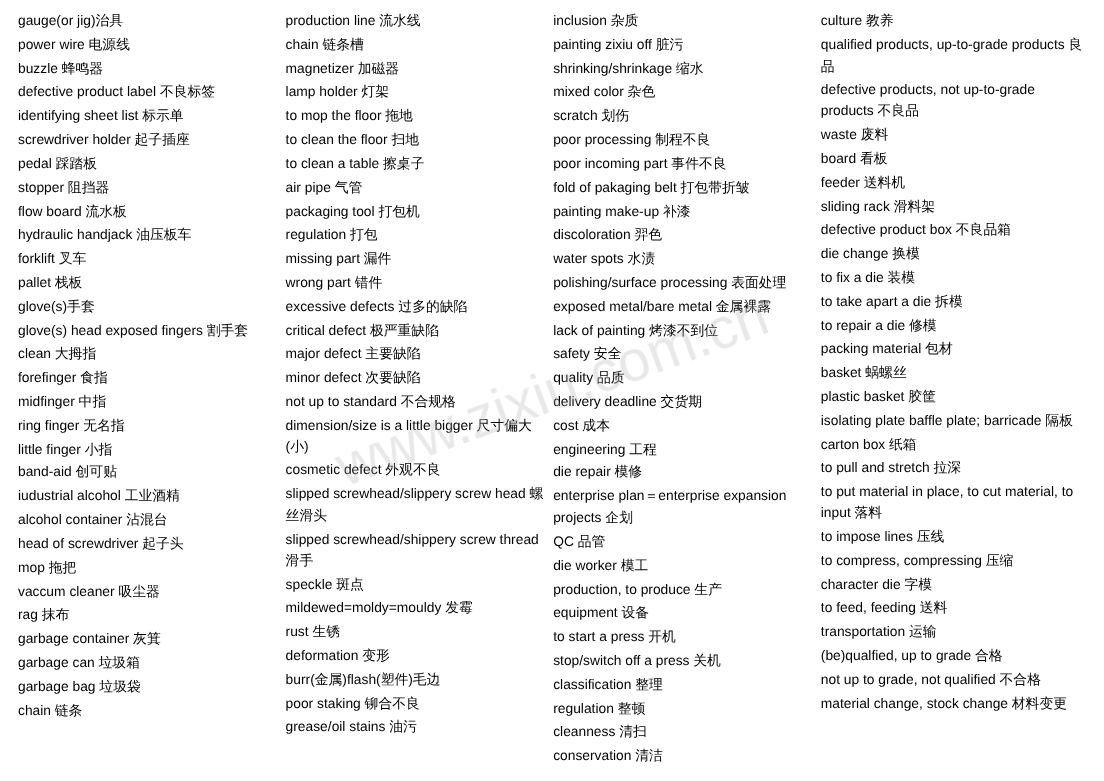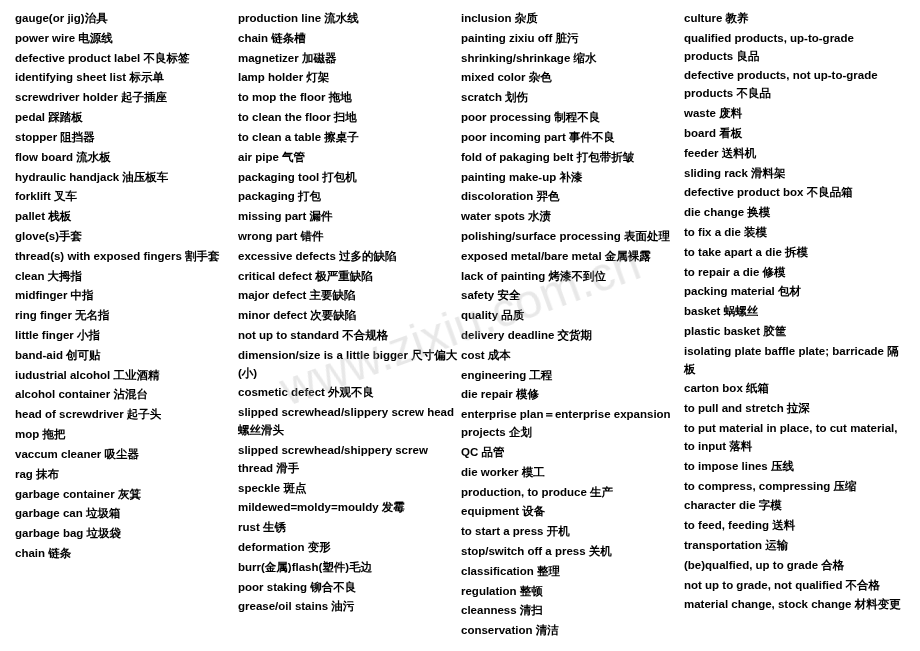--- a/index.html
+++ b/index.html
@@ -9,21 +9,20 @@
       font-size: 12px;
       color: #000;
       width: 920px;
       min-height: 651px;
       padding: 10px 15px;
     }
     .columns-container {
       display: grid;
       grid-template-columns: 1fr 1fr 1fr 1fr;
       gap: 0 2px;
-      font-weight: bold;
     }
     .column {
       display: flex;
       flex-direction: column;
       gap: 2px;
     }
     .term {
       line-height: 1.55;
       font-size: 11.5px;
     }
@@ -42,32 +41,34 @@
   </style>
 </head>
 <body>
 
 <div class="watermark">www.zixiu.com.cn</div>
 
 <div class="columns-container">
 <div class="column">
       <div class="term">gauge(or jig)治具</div>
       <div class="term">power wire 电源线</div>
+      <div class="term">buzzle 蜂鸣器</div>
       <div class="term">defective product label 不良标签</div>
       <div class="term">identifying sheet list 标示单</div>
       <div class="term">screwdriver holder 起子插座</div>
       <div class="term">pedal 踩踏板</div>
       <div class="term">stopper 阻挡器</div>
       <div class="term">flow board 流水板</div>
       <div class="term">hydraulic handjack 油压板车</div>
       <div class="term">forklift 叉车</div>
       <div class="term">pallet 栈板</div>
       <div class="term">glove(s)手套</div>
-      <div class="term">thread(s) with exposed fingers 割手套</div>
+      <div class="term">glove(s) head exposed fingers 割手套</div>
       <div class="term">clean 大拇指</div>
+      <div class="term">forefinger 食指</div>
       <div class="term">midfinger 中指</div>
       <div class="term">ring finger 无名指</div>
       <div class="term">little finger 小指</div>
       <div class="term">band-aid 创可贴</div>
       <div class="term">iudustrial alcohol 工业酒精</div>
       <div class="term">alcohol container 沾混台</div>
       <div class="term">head of screwdriver 起子头</div>
       <div class="term">mop 拖把</div>
       <div class="term">vaccum cleaner 吸尘器</div>
       <div class="term">rag 抹布</div>
@@ -79,21 +80,21 @@
     <div class="column">
       <div class="term">production line 流水线</div>
       <div class="term">chain 链条槽</div>
       <div class="term">magnetizer 加磁器</div>
       <div class="term">lamp holder 灯架</div>
       <div class="term">to mop the floor 拖地</div>
       <div class="term">to clean the floor 扫地</div>
       <div class="term">to clean a table 擦桌子</div>
       <div class="term">air pipe 气管</div>
       <div class="term">packaging tool 打包机</div>
-      <div class="term">packaging 打包</div>
+      <div class="term">regulation 打包</div>
       <div class="term">missing part 漏件</div>
       <div class="term">wrong part 错件</div>
       <div class="term">excessive defects 过多的缺陷</div>
       <div class="term">critical defect 极严重缺陷</div>
       <div class="term">major defect 主要缺陷</div>
       <div class="term">minor defect 次要缺陷</div>
       <div class="term">not up to standard 不合规格</div>
       <div class="term">dimension/size is a little bigger 尺寸偏大(小)</div>
       <div class="term">cosmetic defect 外观不良</div>
       <div class="term">slipped screwhead/slippery screw head 螺丝滑头</div>

